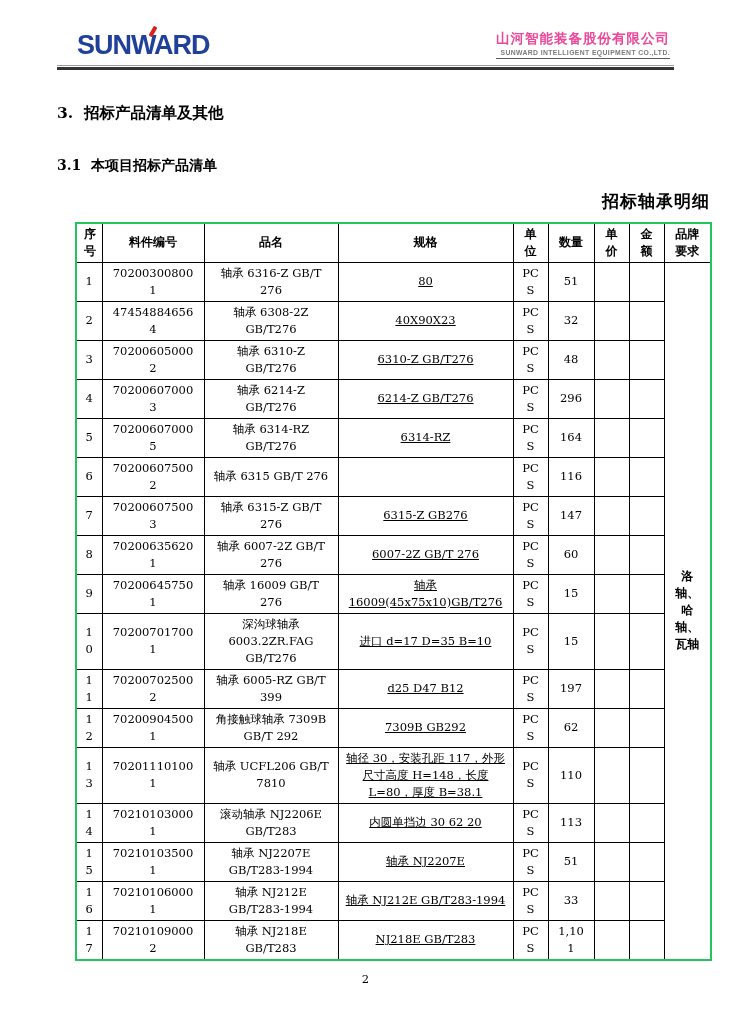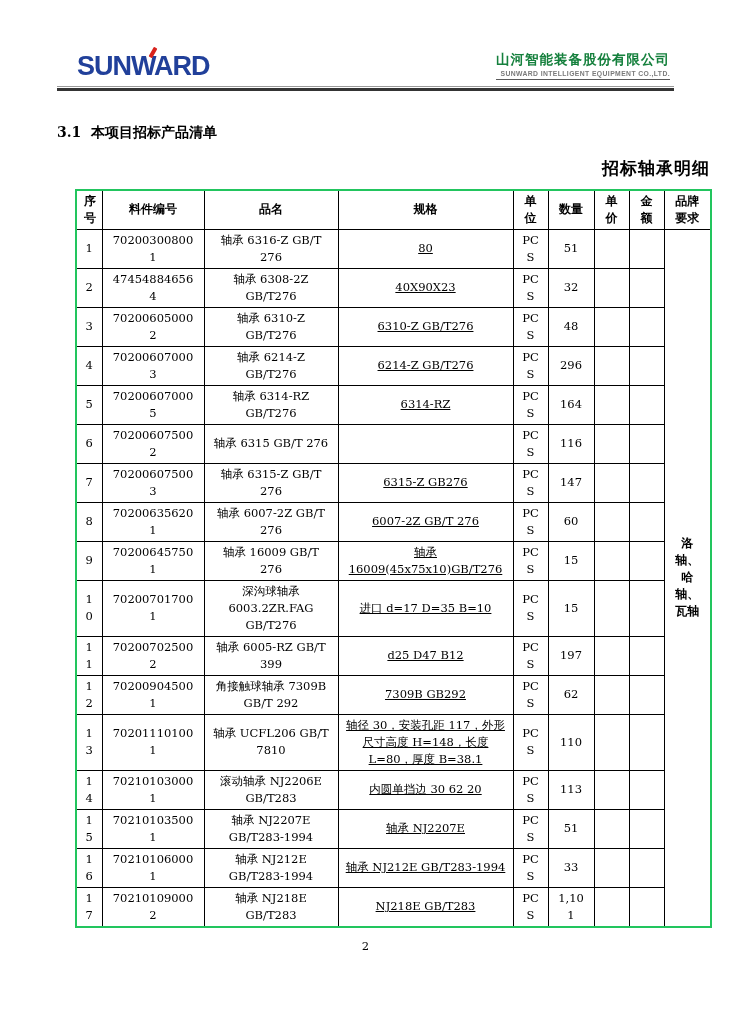--- a/index.html
+++ b/index.html
@@ -5,21 +5,21 @@
   * { box-sizing: border-box; margin: 0; padding: 0; }
   html, body { background: #ffffff; }
   body {
     width: 731px; height: 1024px;
     margin: 0 auto;
     font-family: "DejaVu Serif", "Liberation Serif", serif;
     color: #000;
     position: relative;
     overflow: hidden;
   }
-  .page { padding: 19px 57px 0 57px; margin-top: 32px; }
+  .page { padding: 30px 57px 0 57px; }
 
   
   .letterhead {
     display: flex; justify-content: space-between; align-items: flex-end;
     padding: 0 4px 6px 20px;
   }
   .logo {
     font-family: "Liberation Sans", sans-serif;
     font-weight: bold; font-style: normal;
     font-size: 27px; letter-spacing: -1px;
@@ -30,21 +30,21 @@
     position: absolute; top: -6px; left: 56%;
     width: 4px; height: 11px;
     background: #d8231d;
     transform: rotate(30deg);
     border-radius: 1px;
   }
   .company { text-align: right; }
   .company-cn {
     font-family: "Liberation Sans", sans-serif;
     font-weight: bold; font-size: 13.5px; letter-spacing: 1px;
-    color: #15803d; line-height: 1.3;
+    color: #ec4899; line-height: 1.3;
   }
   .company-en {
     font-family: "Liberation Sans", sans-serif;
     font-weight: bold; font-size: 6.8px; letter-spacing: 0.4px;
     color: #7a7a7a;
     border-bottom: 1.5px solid #5a5a5a;
     padding-bottom: 2px; margin-top: 1px;
   }
   .rule { border-top: 1px solid #9a9a9a; border-bottom: 0; height: 1px; }
   .rule-thick { height: 3px; background: #343434; margin-top: 1px; }
@@ -119,20 +119,21 @@
       <span class="logo-accent"></span>
     </div>
     <div class="company">
       <div class="company-cn">山河智能装备股份有限公司</div>
       <div class="company-en">SUNWARD INTELLIGENT EQUIPMENT CO.,LTD.</div>
     </div>
   </div>
   <div class="rule"></div>
   <div class="rule-thick"></div>
 
+  <div class="h-section">3.  招标产品清单及其他</div>
   <div class="h-subsection">3.1  本项目招标产品清单</div>
   <div class="table-title">招标轴承明细</div>
 
   <table class="bearing">
     <colgroup>
       <col style="width:26px">
         <col style="width:102px">
         <col style="width:134px">
       <col style="width:175px">
         <col style="width:35px">

